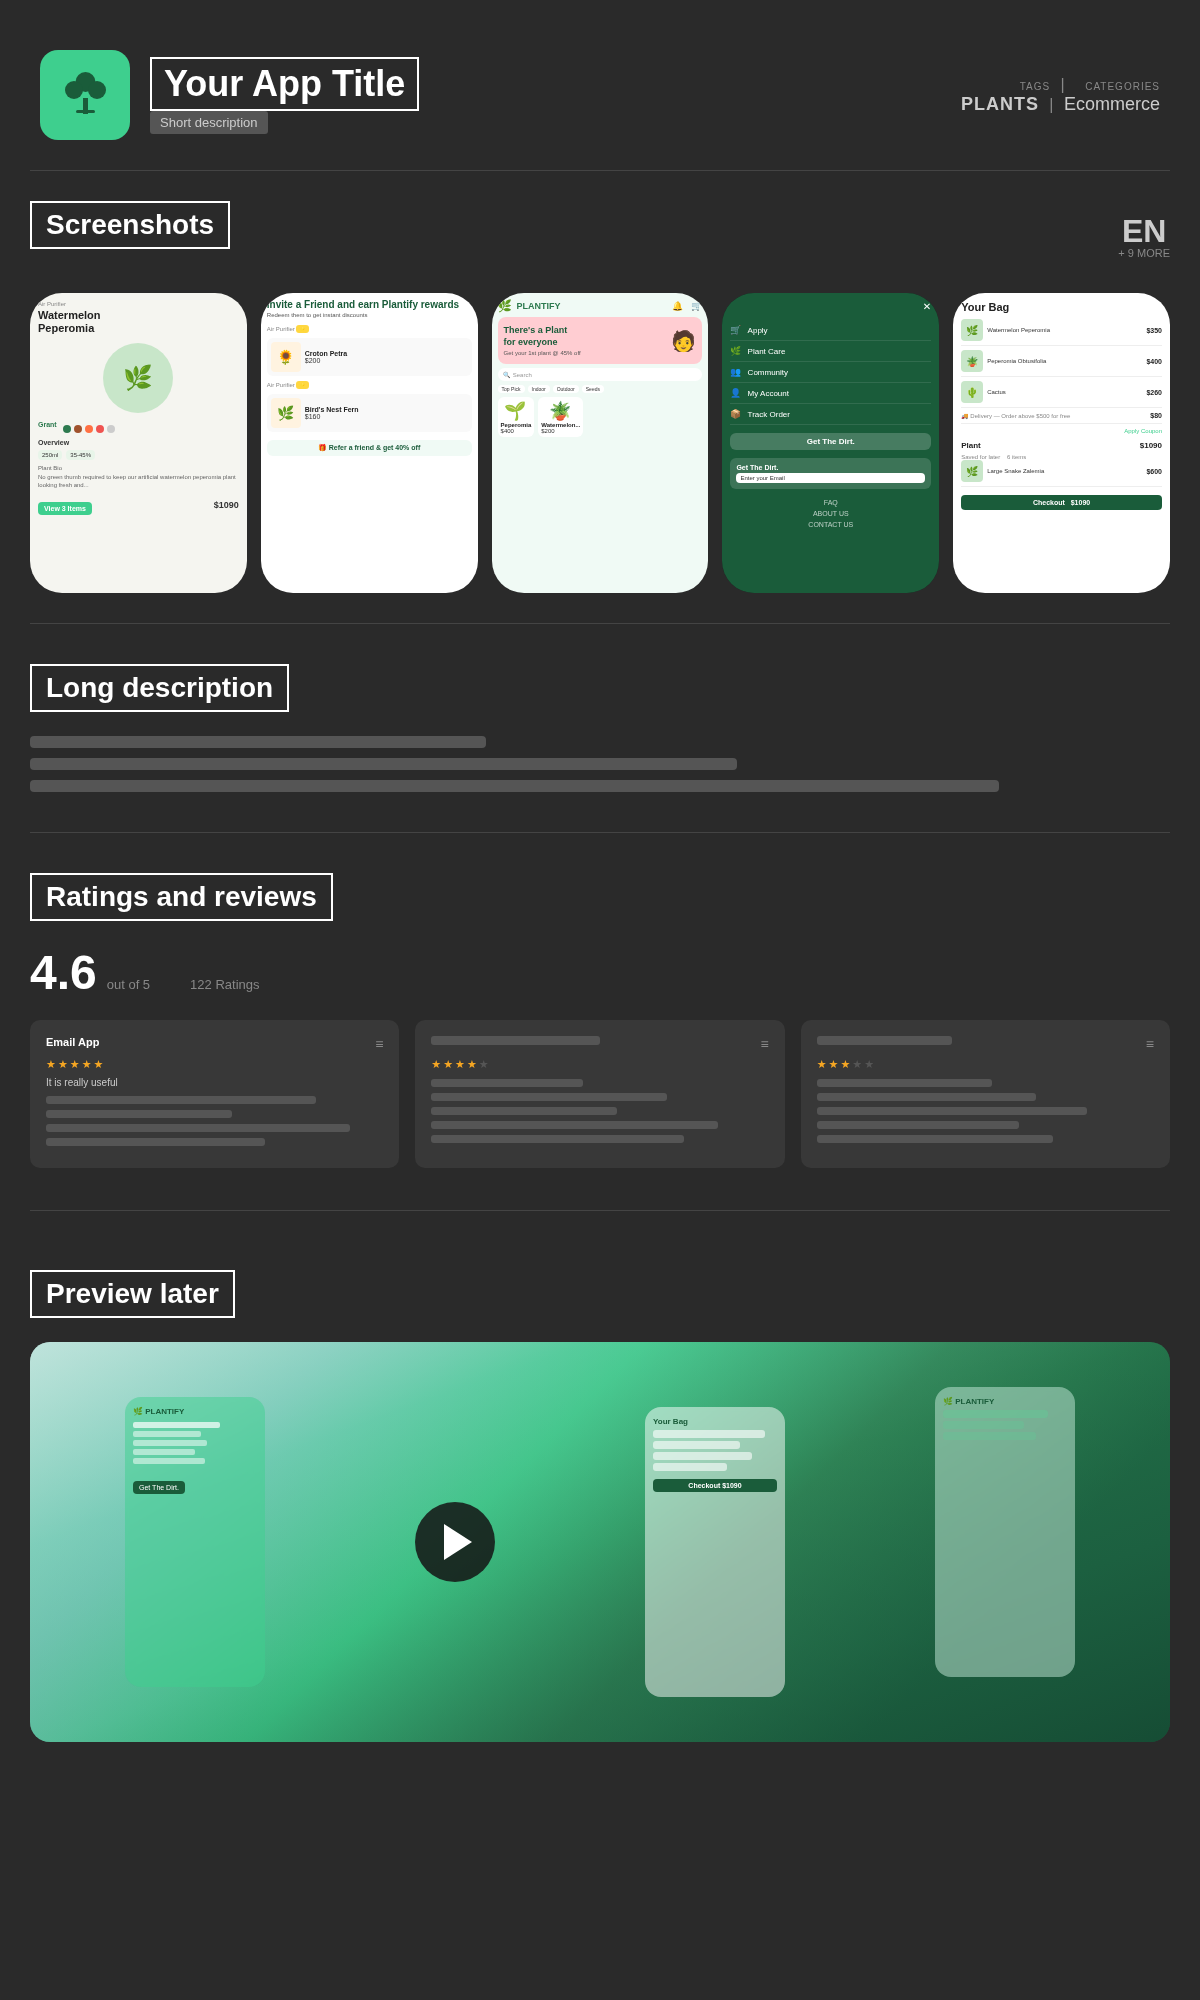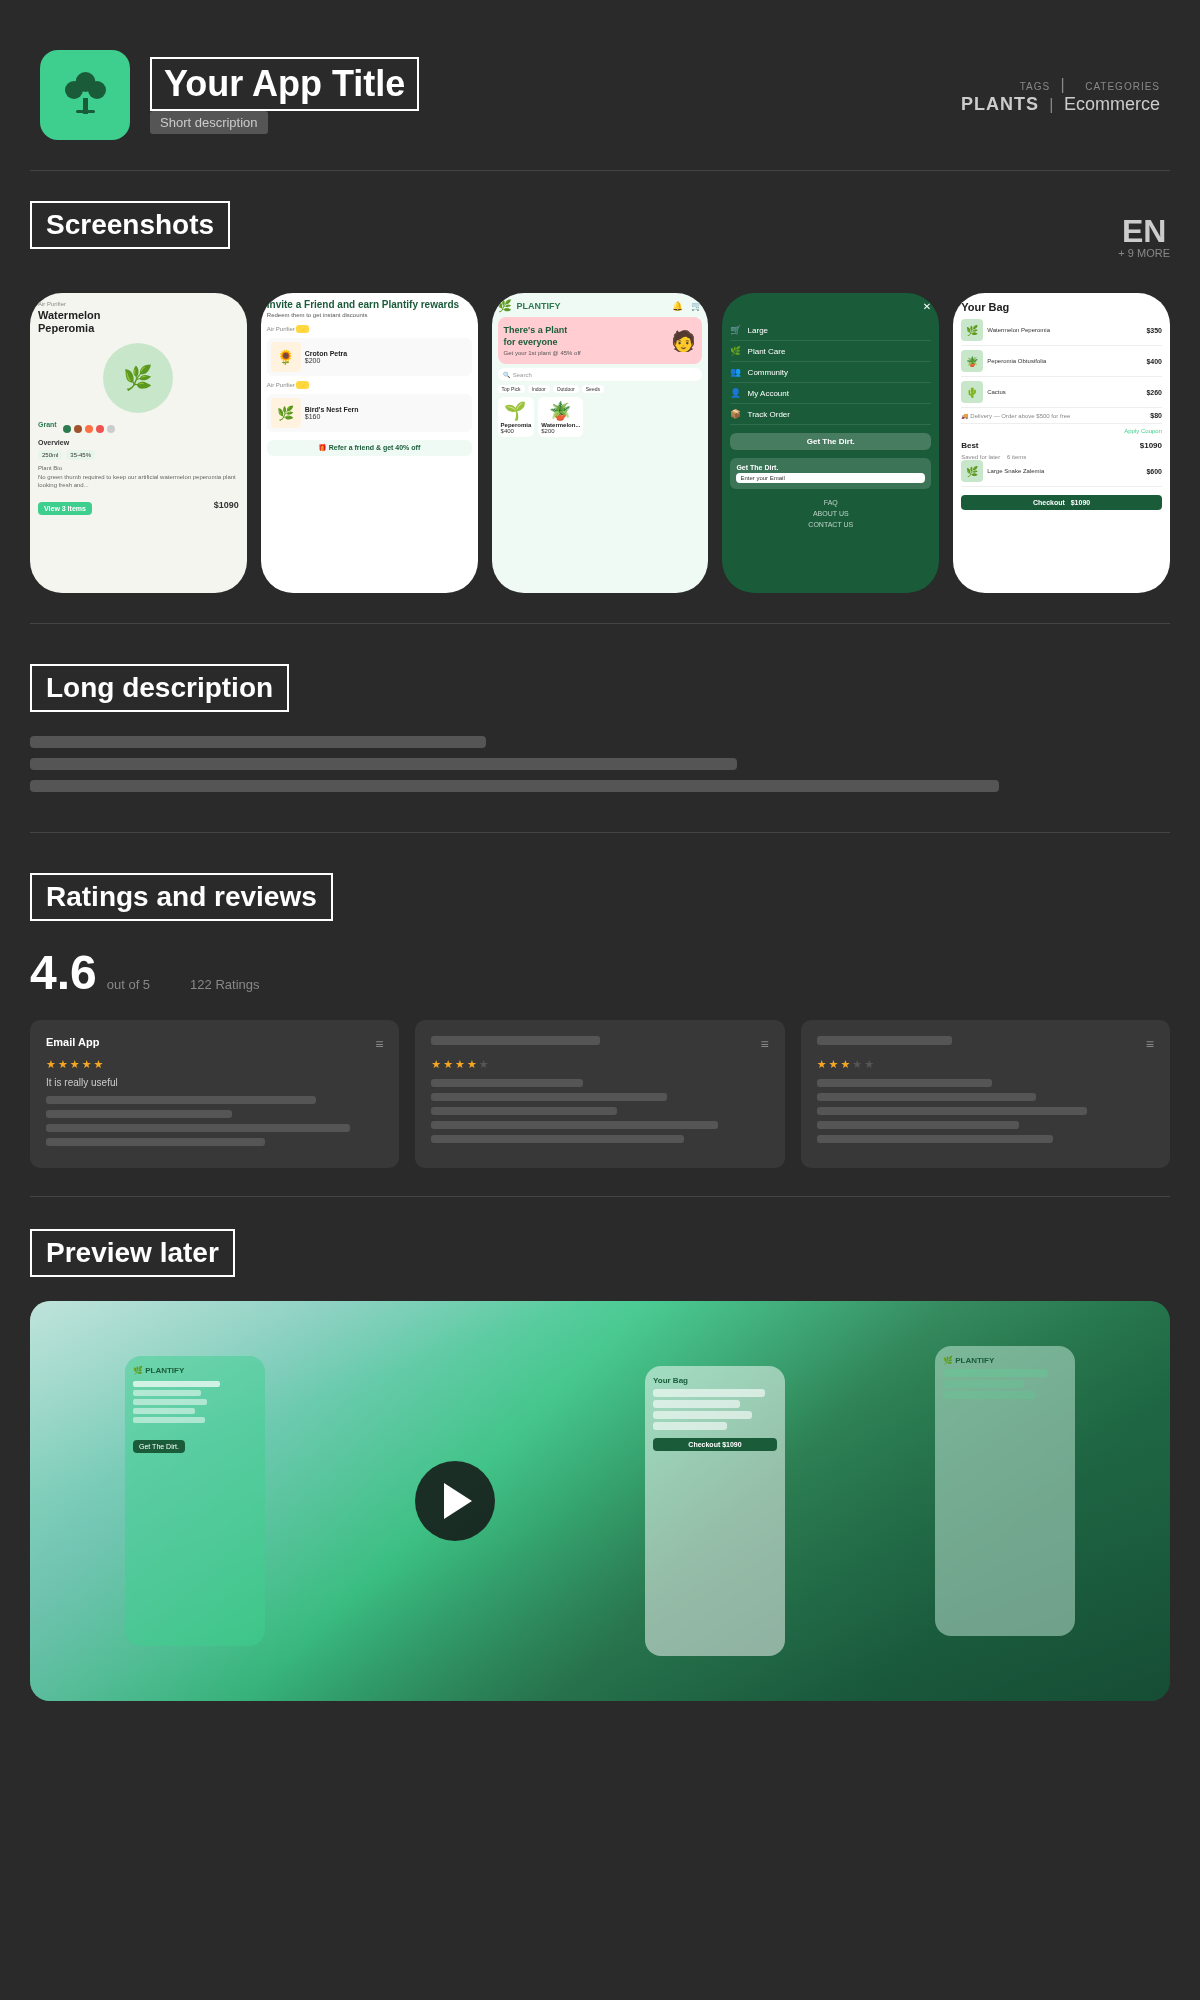--- a/index.html
+++ b/index.html
@@ -221,22 +221,22 @@
     }
     .desc-line {
       height: 12px;
       background: #555;
       border-radius: 4px;
       margin-bottom: 10px;
     }
 
     
     .ratings-section {
-      margin-bottom: 32px;
-      padding-bottom: 28px;
+      margin-bottom: 59px;
+      padding-bottom: 42px;
       border-bottom: 1px solid #444;
     }
     .rating-summary {
       display: flex;
       align-items: baseline;
       gap: 10px;
       margin-bottom: 20px;
     }
     .rating-big {
       font-size: 48px;
@@ -508,21 +508,21 @@
             </div>
           </div>
         </div>
       </div>
 
       <div class="screenshot-frame">
         <div class="phone-screen screen4">
           <div class="close-btn">✕</div>
           <div class="menu-item">
             <span class="menu-icon">🛒</span>
-            <span>Large</span>
+            <span>Apply</span>
           </div>
           <div class="menu-item">
             <span class="menu-icon">🌿</span>
             <span>Plant Care</span>
           </div>
           <div class="menu-item">
             <span class="menu-icon">👥</span>
             <span>Community</span>
           </div>
           <div class="menu-item">
@@ -563,21 +563,21 @@
             <div class="item-img">🌵</div>
             <div class="item-name">Cactus</div>
             <div class="item-price">$260</div>
           </div>
           <div class="cart-item">
             <div class="item-name" style="font-size:6px;color:#888">🚚 Delivery — Order above $500 for free</div>
             <div class="item-price">$80</div>
           </div>
           <div style="font-size:6px;color:#3ecf8e;text-align:right;margin-bottom:3px">Apply Coupon</div>
           <div class="total-row">
-            <span>Best</span>
+            <span>Plant</span>
             <span>$1090</span>
           </div>
           <div class="saved-label">Saved for later &nbsp;&nbsp; 6 items</div>
           <div class="cart-item">
             <div class="item-img">🌿</div>
             <div class="item-name">Large Snake Zalemia</div>
             <div class="item-price">$600</div>
           </div>
           <div class="checkout-btn">Checkout &nbsp; $1090</div>
         </div>

